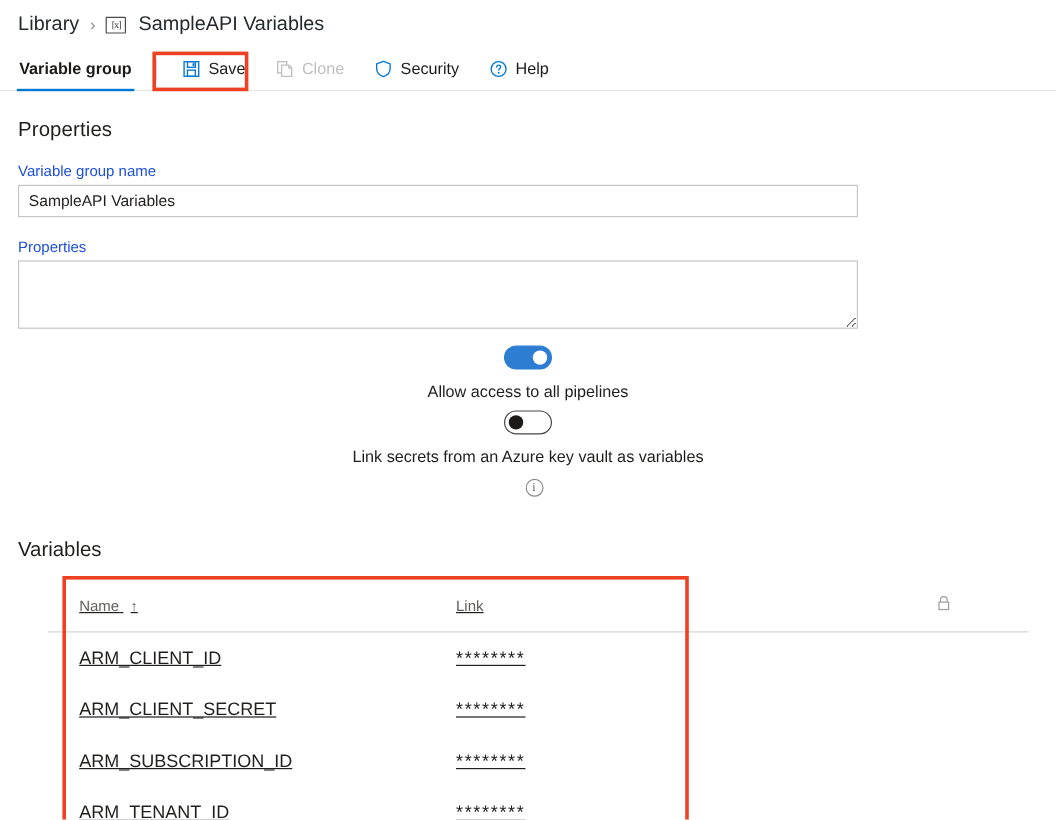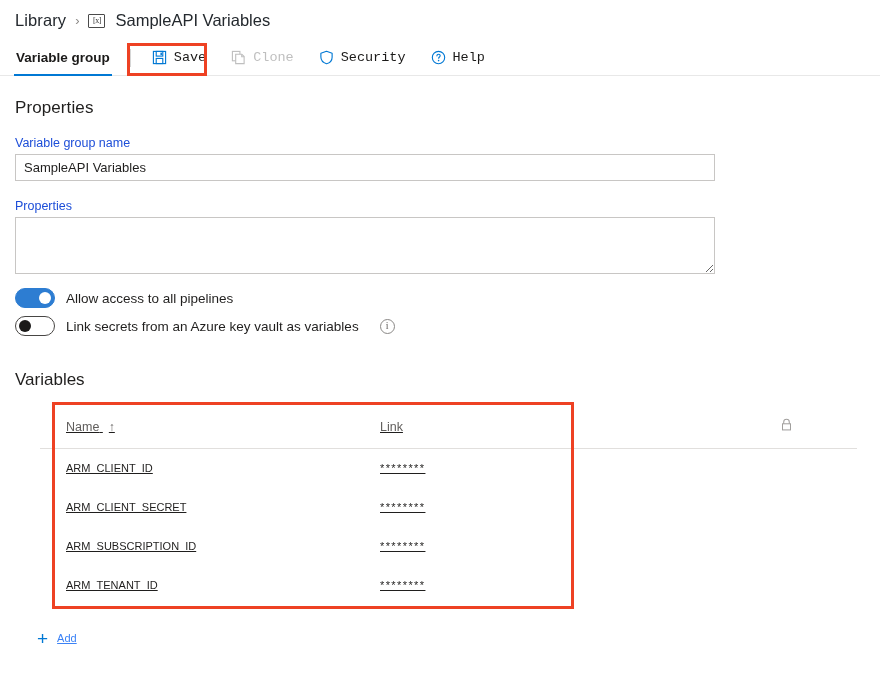--- a/index.html
+++ b/index.html
@@ -91,21 +91,20 @@
     margin: 0 13px 0 18px;
   }
   .tb-btn {
     display: flex;
     gap: 7px;
     font-size: 13.5px;
     color: #1b1a19;
     padding: 5px 8px;
     cursor: pointer;
     white-space: nowrap;
-    font-family: Liberation Mono, monospace;
   }
   .tb-btn.disabled { color: #bfbfbf; cursor: default; }
   .tb-btn .ic { display: inline-flex; align-items: center; }
   .tb-btn + .tb-btn { margin-left: 9px; }
 
   
   .annot-save {
     position: absolute;
     left: 127px;
     top: 3px;
@@ -153,20 +152,21 @@
     outline: none;
     display: block;
   }
 
   
   .toggle-row {
     display: flex;
     align-items: center;
     gap: 11px;
     margin-top: 14px;
+    flex-direction: column;
   }
   .toggle-row.second { margin-top: 8px; }
   .toggle {
     width: 40px;
     height: 20px;
     border-radius: 10px;
     position: relative;
     flex: none;
     cursor: pointer;
   }
@@ -224,21 +224,21 @@
   table.vars-table th {
     text-align: left;
     font-weight: normal;
     font-size: 12.5px;
     color: #605e5c;
     padding: 14px 0 13px 0;
     border-bottom: 1px solid #e1dfdd;
     vertical-align: middle;
   }
   table.vars-table td {
-    font-size: 11px;
+    font-size: 15px;
     color: #201f1e;
     padding: 13px 0 13px 0;
     vertical-align: middle;
     height: 39px;
   }
   .col-name { width: 340px; padding-left: 26px !important; }
   .col-value { width: 400px; }
   .col-lock { width: 77px; text-align: right; padding-right: 10px !important; }
   .sort-arrow {
     font-size: 12px;

